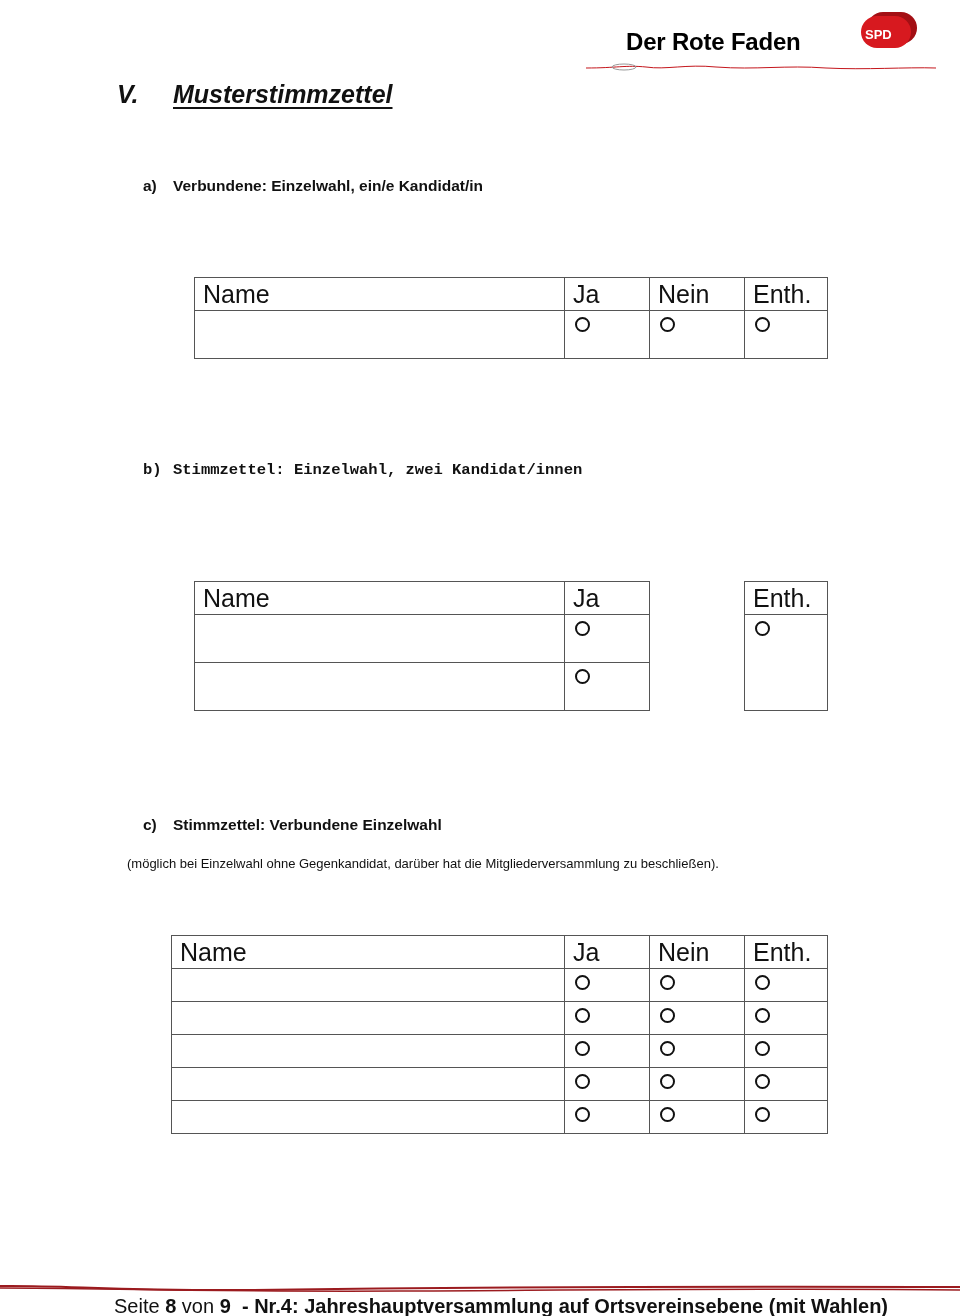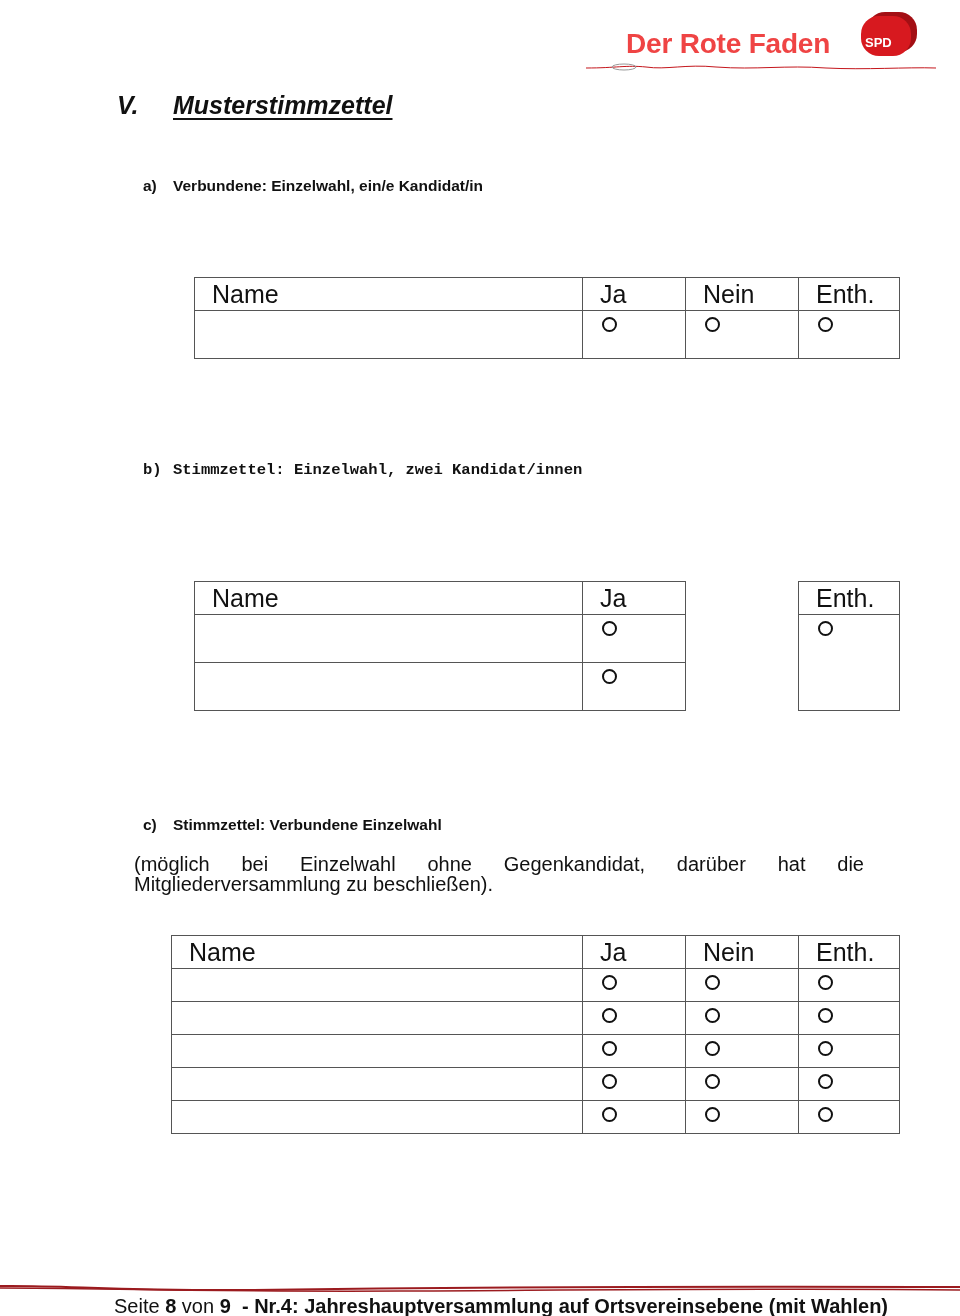--- a/index.html
+++ b/index.html
@@ -2,40 +2,40 @@
 <html><head>
 <meta charset="utf-8">
 <style>
   html, body { margin: 0; padding: 0; background: #ffffff; }
   body { width: 960px; height: 1316px; position: relative; overflow: hidden;
          font-family: "Liberation Sans", sans-serif; color: #111; }
   .abs { position: absolute; }
 
   
   .logo { left: 586px; top: 6px; width: 364px; height: 66px; }
-  .logo-text { position: absolute; left: 40px; top: 22px; font-size: 28px; font-weight: bold;
-               color: #ef4444; letter-spacing: -0.2px; white-space: nowrap; }
-  .spd-cube { position: absolute; left: 275px; top: 10px; width: 50px; height: 40px; background: #d7191f;
+  .logo-text { position: absolute; left: 40px; top: 22px; font-size: 24px; font-weight: bold;
+               color: #000000; letter-spacing: -0.2px; white-space: nowrap; }
+  .spd-cube { position: absolute; left: 275px; top: 10px; width: 50px; height: 32px; background: #d7191f;
               box-shadow: 6px -4px 0 #a30f14; border-radius: 18px; }
   .spd-label { position: absolute; left: 4px; bottom: 6px; color: #fff; font-weight: bold; font-size: 13px; }
   .logo-thread { position: absolute; left: 0; top: 56px; width: 350px; height: 10px; }
 
   
-  .heading { left: 117px; top: 91px; font-size: 25px; font-weight: bold; font-style: italic;
+  .heading { left: 117px; top: 80px; font-size: 25px; font-weight: bold; font-style: italic;
              text-decoration: underline; text-decoration-thickness: 2px; text-underline-offset: 4px; white-space: nowrap; }
   .heading .num { display: inline-block; width: 56px; }
 
   .subhead { font-size: 15.5px; font-weight: bold; white-space: nowrap; }
   .subhead .lbl { display: inline-block; width: 30px; }
 
-  .para { left: 134px; top: 854px; width: 730px; font-size: 20px; line-height: 20px; text-align: justify; text-align-last: left; }
+  .para { left: 127px; top: 854px; width: 730px; font-size: 13px; line-height: 20px; text-align: justify; text-align-last: left; }
 
   
   table.ballot { position: absolute; border-collapse: collapse; }
-  table.ballot td { border: 1.5px solid #555; padding: 0 17px; vertical-align: top; }
+  table.ballot td { border: 1.5px solid #555; padding: 0 8px; vertical-align: top; }
   table.ballot .hdr td { font-size: 25px; height: 32px; line-height: 32px; padding-top: 0; }
   .circle { display: inline-block; width: 15px; height: 15px; border: 2px solid #111; border-radius: 50%;
             margin-top: 6px; margin-left: 2px; box-sizing: border-box; }
   td.blank { border: none !important; }
 
   
   .footer-line { left: 0; top: 1282px; width: 960px; height: 12px; }
   .footer { left: 114px; top: 1295px; font-size: 20px; white-space: nowrap; }
   .footer b { font-weight: bold; }
 </style>

